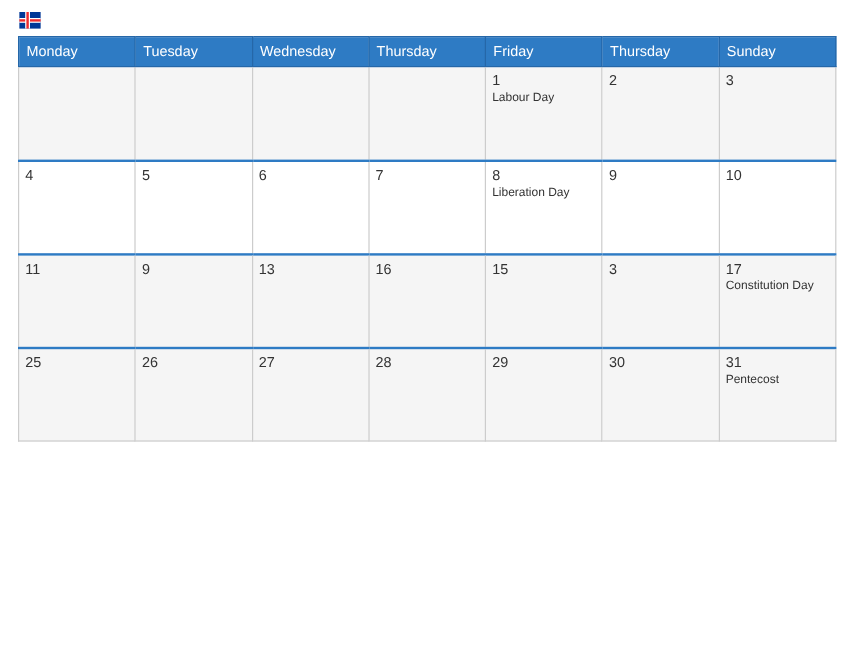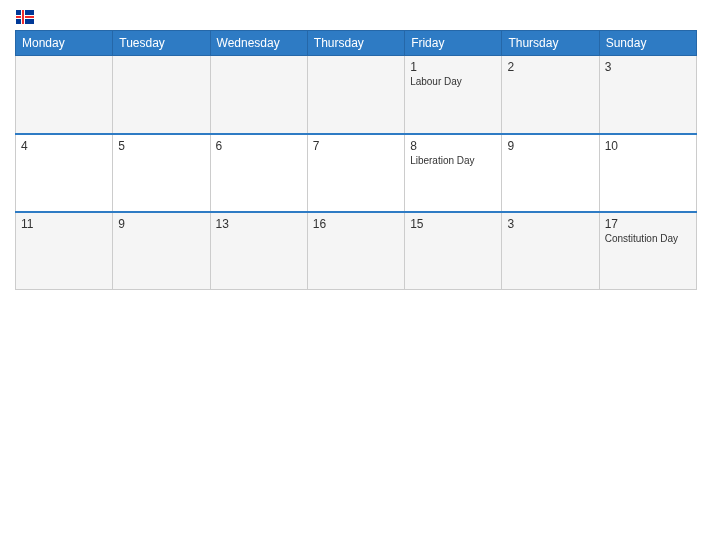--- a/index.html
+++ b/index.html
@@ -192,14 +192,38 @@
           <span class="day-number">15</span>
         </td>
         <td class="top-border-blue">
           <span class="day-number">3</span>
         </td>
         <td class="top-border-blue">
           <span class="day-number">17</span>
           <span class="holiday-name">Constitution Day</span>
         </td>
       </tr>
+      <tr class="week-row">
+        <td class="top-border-blue">
+          <span class="day-number">25</span>
+        </td>
+        <td class="top-border-blue">
+          <span class="day-number">26</span>
+        </td>
+        <td class="top-border-blue">
+          <span class="day-number">27</span>
+        </td>
+        <td class="top-border-blue">
+          <span class="day-number">28</span>
+        </td>
+        <td class="top-border-blue">
+          <span class="day-number">29</span>
+        </td>
+        <td class="top-border-blue">
+          <span class="day-number">30</span>
+        </td>
+        <td class="top-border-blue">
+          <span class="day-number">31</span>
+          <span class="holiday-name">Pentecost</span>
+        </td>
+      </tr>
     </tbody>
 </table>
 
 </body></html>

